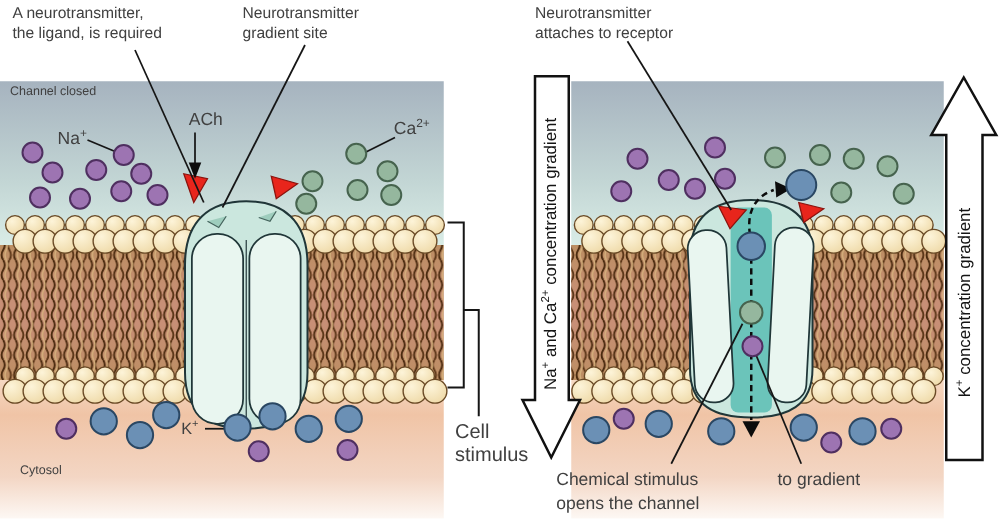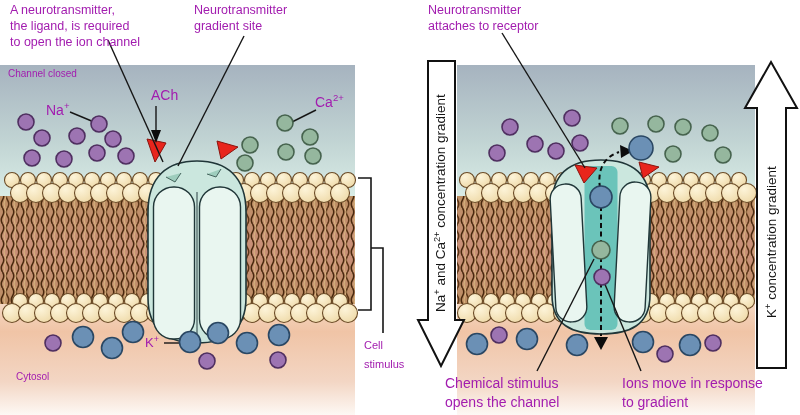--- a/index.html
+++ b/index.html
@@ -1,25 +1,25 @@
 <!DOCTYPE html>
 <html><head>
 <meta charset="utf-8">
 <style>
   html,body{margin:0;padding:0;background:#fff;}
   .stage{position:relative;width:800px;height:415px;background:#fff;overflow:hidden;
          font-family:"Liberation Sans", sans-serif;color:#111;}
   svg{position:absolute;left:0;top:0;}
-  .label{position:absolute;white-space:nowrap;color:#a21caf;}
+  .label{position:absolute;white-space:nowrap;color:#404040;}
   .ann{font-size:12.5px;line-height:16px;}
   .panel-lab{font-size:10px;}
   .ion-lab{font-size:14px;}
   .small-lab{font-size:13px;}
   .bot-ann{font-size:14px;line-height:18.5px;}
-  .cm-lab{font-size:11px;line-height:19px;}
+  .cm-lab{font-size:16px;line-height:19px;}
   sup{font-size:68%;line-height:0;}
   .vlabel{position:absolute;transform-origin:0 0;transform:rotate(-90deg);
           white-space:nowrap;font-size:13.5px;color:#141414;}
   
   .lipid-head{fill:url(#headGrad);stroke:#6a4a26;stroke-width:1.1;}
   .ion{stroke-width:1.6;}
   .ion-na{fill:#9d74b2;stroke:#4f2f60;}
   .ion-ca{fill:#95b79e;stroke:#46634e;}
   .ion-k{fill:#6b90b5;stroke:#2a4763;}
   .ptr{stroke:#161616;stroke-width:1.4;fill:none;}
@@ -341,21 +341,20 @@
         <circle cx="713" cy="343" r="8" class="ion ion-na"></circle>
       </g>
 
     <polygon class="bigarrow" points="428,61 455,61 455,320 464,320 441,366 418,320 428,320"></polygon>
     <polygon class="bigarrow" points="757,368 757,108 745,108 771,62 797,108 786,108 786,368"></polygon>
   </svg>
 
   <div class="label ann" style="left:10px;top:2px">
     <div>A neurotransmitter,</div>
     <div>the ligand, is required</div>
-    <div>to open the ion channel</div>
   </div>
 
   <div class="label ann" style="left:194px;top:2px">
     <div>Neurotransmitter</div>
     <div>gradient site</div>
   </div>
 
   <div class="label ann" style="left:428px;top:2px">
     <div>Neurotransmitter</div>
     <div>attaches to receptor</div>
@@ -384,21 +383,20 @@
     <div>Cell</div>
     <div>stimulus</div>
   </div>
 
   <div class="label bot-ann" style="left:445px;top:374px">
     <div>Chemical stimulus</div>
     <div>opens the channel</div>
   </div>
 
   <div class="label bot-ann" style="left:622px;top:374px">
-    <div>Ions move in response</div>
     <div>to gradient</div>
   </div>
 
   <div class="vlabel" style="left:433px;top:312px">
     <span>Na</span><sup>+</sup><span> and Ca</span><sup>2+</sup><span> concentration gradient</span>
   </div>
 
   <div class="vlabel" style="left:764px;top:318px">
     <span>K</span><sup>+</sup><span> concentration gradient</span>
   </div>

